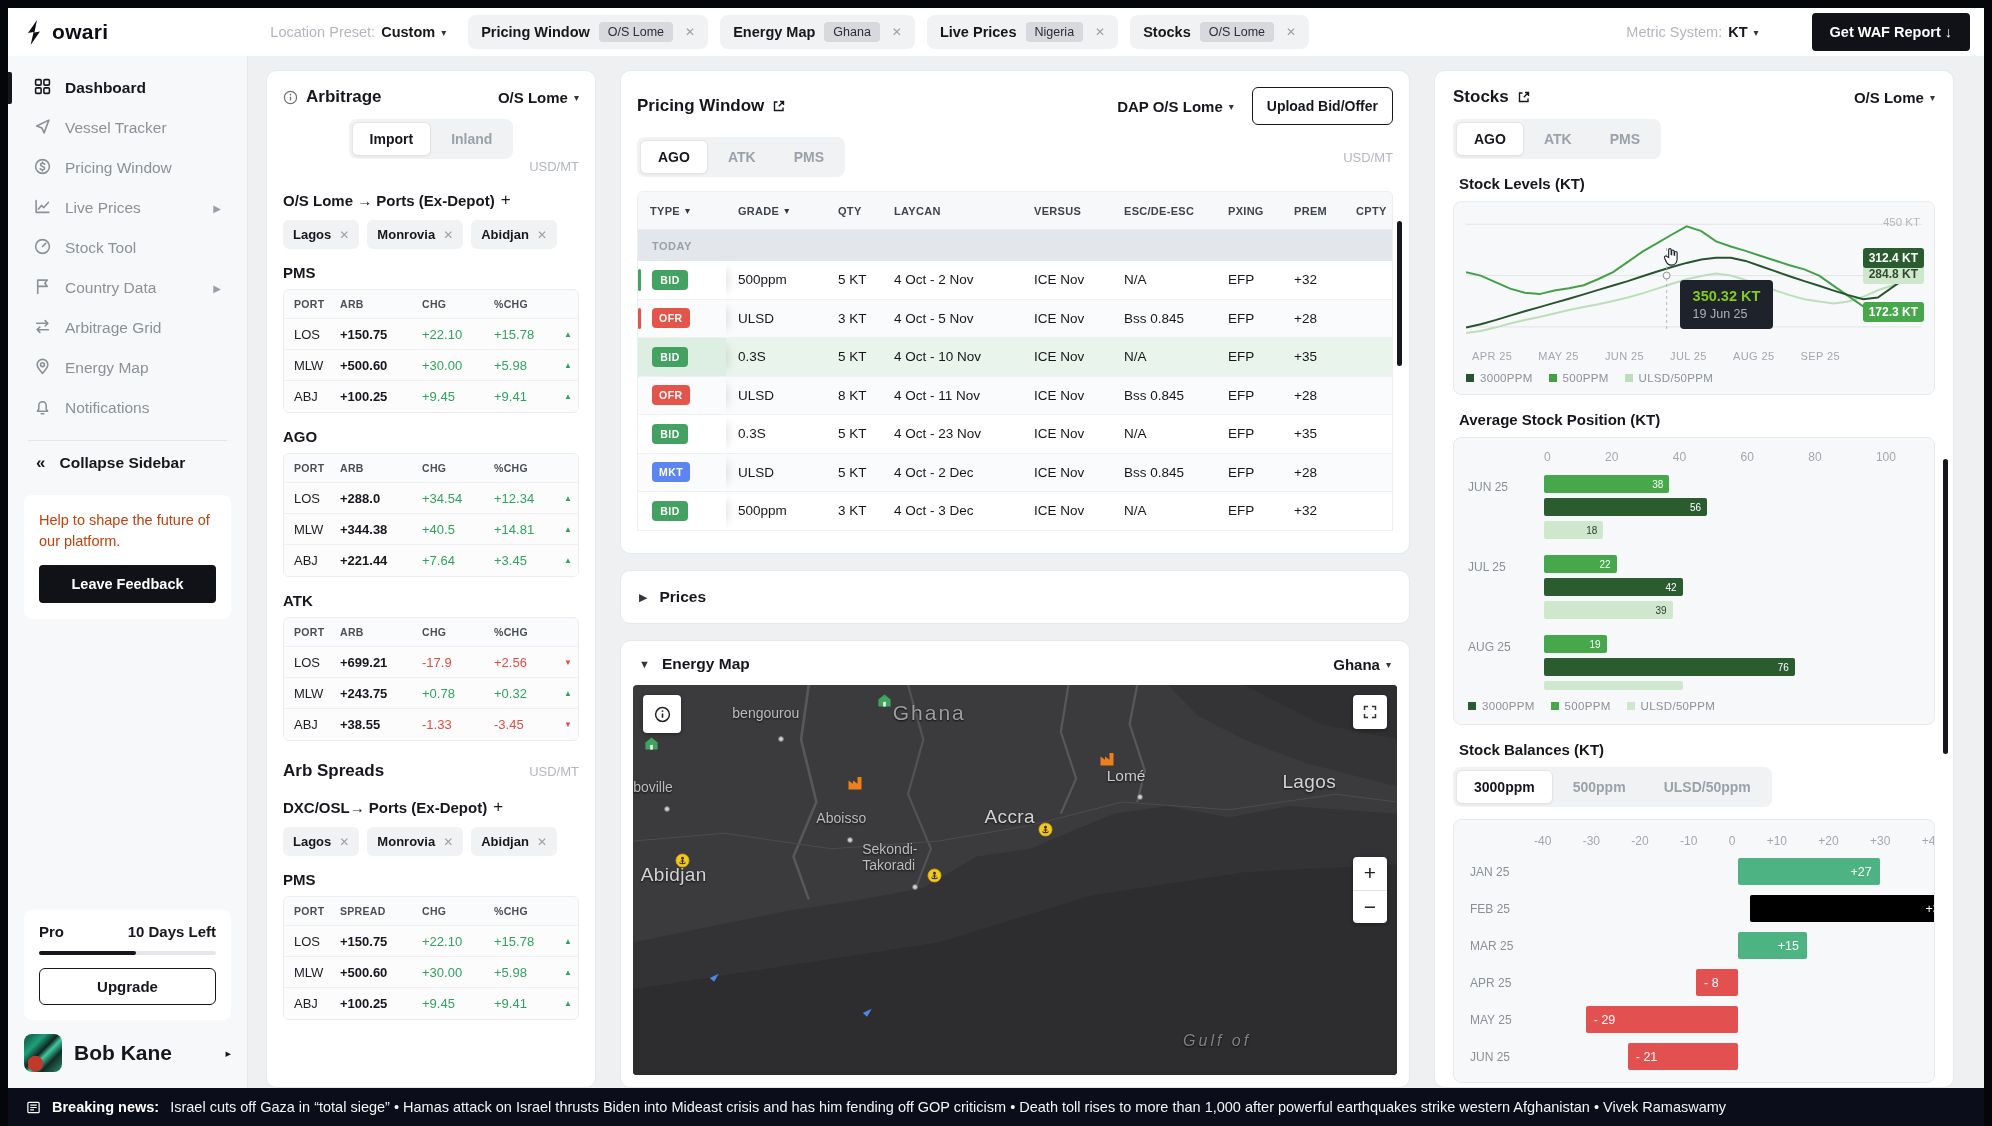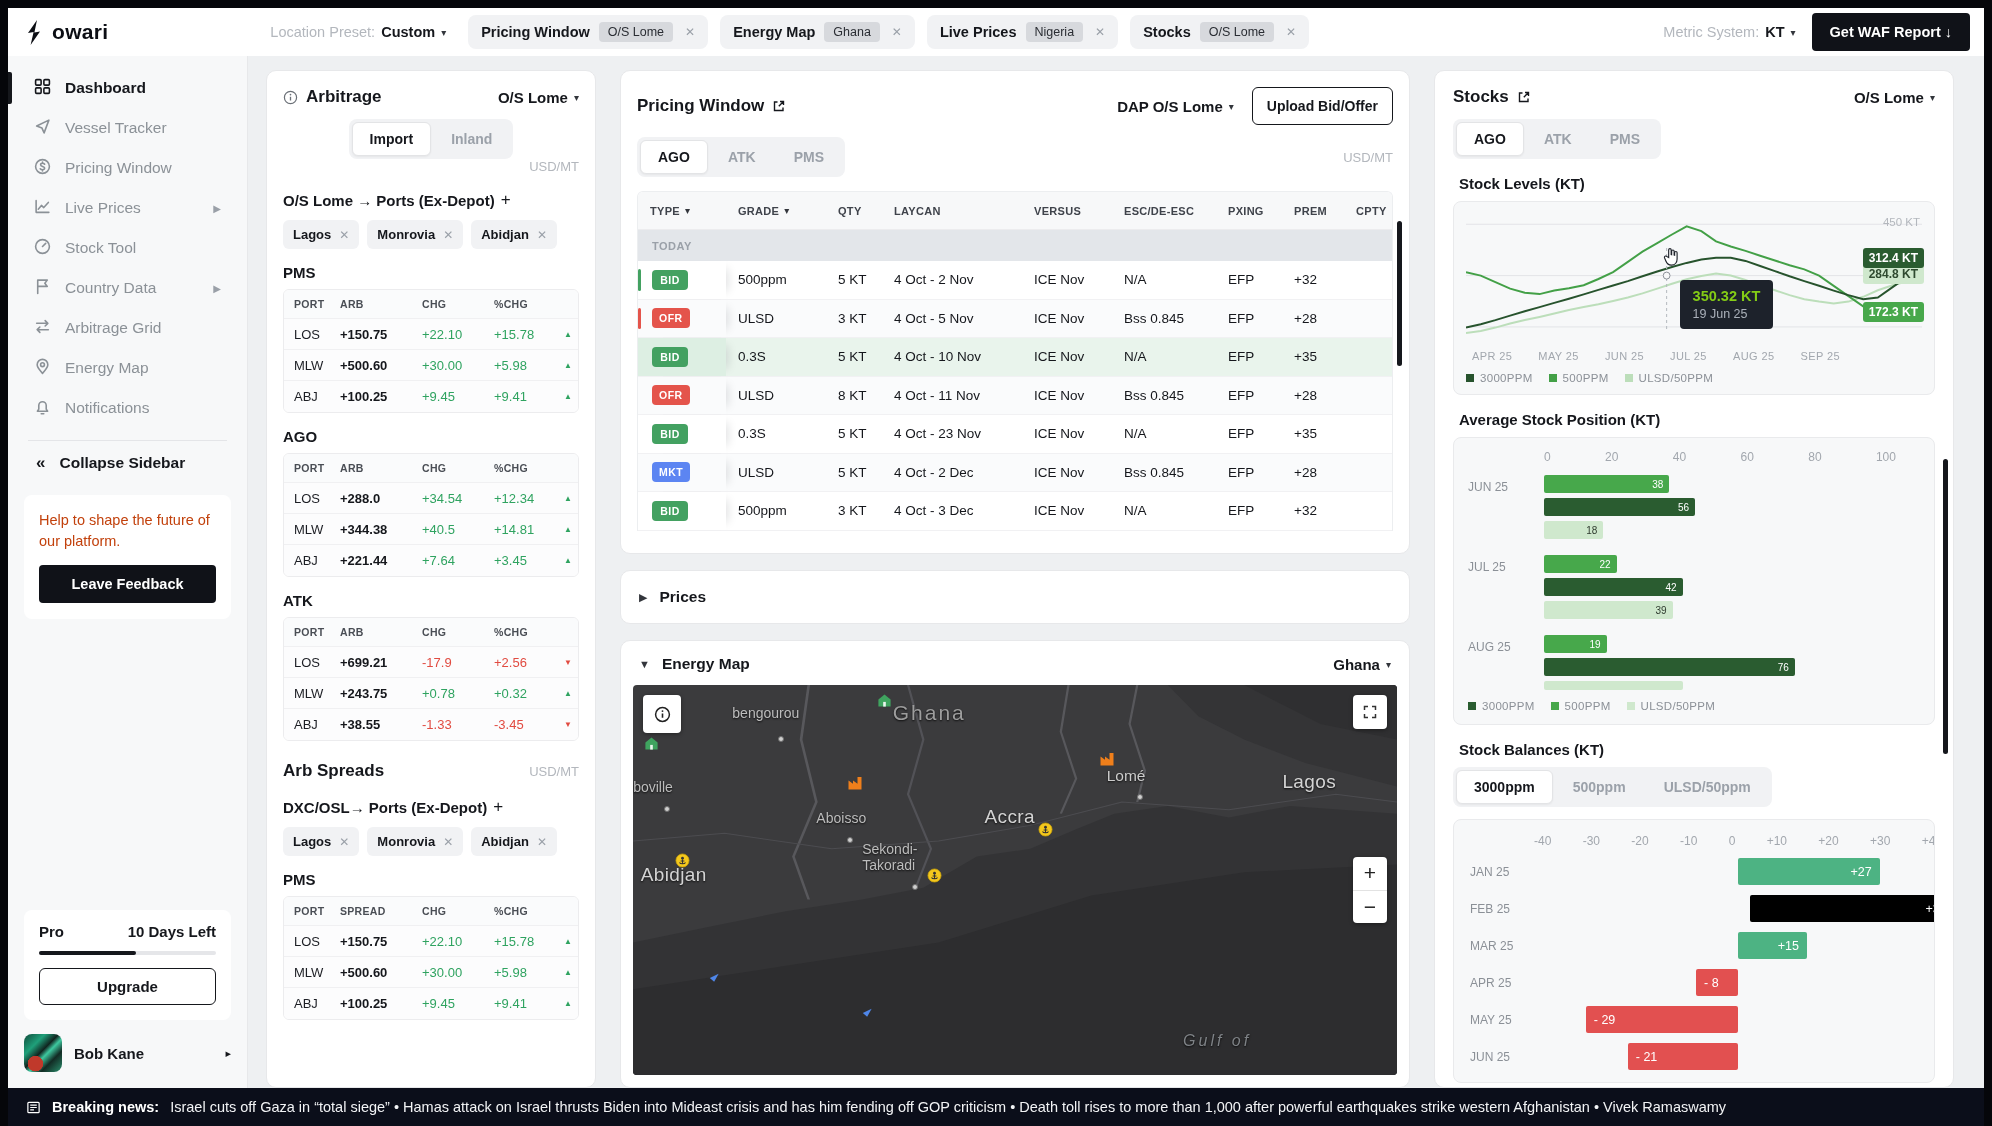--- a/index.html
+++ b/index.html
@@ -17,21 +17,21 @@
   .caret { font-size:10px; color:#33363c; }
   .filters { display:flex; gap:12px; margin-left:10px; }
   .filter-pill { display:flex; align-items:center; gap:9px; background:#f1f2f4; border-radius:8px; padding:7px 10px 7px 13px; }
   .fp-label { font-weight:700; font-size:14.5px; color:#15171c; white-space:nowrap; }
   .fp-tag { background:#d7d9dd; border-radius:4px; padding:3px 9px; font-size:12.5px; color:#2a2d33; white-space:nowrap; }
   .fp-x { color:#9aa0a8; font-size:12px; padding:0 3px; cursor:pointer; }
   .topbar-right { margin-left:auto; display:flex; align-items:center; gap:16px; }
   .metric { display:flex; align-items:center; gap:6px; font-size:14.5px; }
   .metric .lbl { color:#b3b7bd; }
   .metric .val { font-weight:700; color:#15171c; }
-  .waf-btn { background:#101218; color:#fff; font-weight:700; font-size:14.5px; border:none; border-radius:4px; padding:11px 18px; cursor:pointer; }
+  .waf-btn { background:#101218; color:#fff; font-weight:700; font-size:14.5px; border:none; border-radius:4px; padding:11px 18px; cursor:pointer;margin-left:37px; }
 
   
   .content { flex:1; display:flex; min-height:0; background:#eef0f2; }
   .sidebar { width:240px; flex:none; background:#f7f8f9; border-right:1px solid #e7e8ea; display:flex; flex-direction:column; padding-top:12px; position:relative; }
   .main { flex:1; display:flex; gap:24px; padding:14px 20px 0 18px; min-width:0; overflow:hidden; }
   .col { display:flex; flex-direction:column; gap:16px; min-height:0; }
   .col-arb { width:330px; flex:none; }
   .col-mid { width:790px; flex:none; }
   .col-stocks { width:520px; flex:none; }
   .card { background:#fff; border:1px solid #e7e8ea; border-radius:10px; }
@@ -52,21 +52,21 @@
   .plan-card { margin:0 16px 14px; background:#fff; border-radius:8px; padding:13px 15px 15px; }
   .plan-row { display:flex; justify-content:space-between; font-size:15px; font-weight:700; color:#15171c; }
   .plan-track { margin-top:11px; height:4px; background:#e5e6e9; border-radius:2px; }
   .plan-fill { height:4px; background:#15171c; border-radius:2px; }
   .upgrade-btn { margin-top:13px; width:100%; background:#fff; border:1.5px solid #15171c; color:#15171c; font-weight:700; font-size:15px; border-radius:6px; padding:9px 0; cursor:pointer; }
   .user-row { margin:0 16px 16px; display:flex; align-items:center; gap:12px; cursor:pointer; }
   .avatar { width:38px; height:38px; border-radius:8px; flex:none;
     background:
       radial-gradient(circle at 30% 78%, #c0392b 0 19%, transparent 20%),
       linear-gradient(135deg,#0f4b3a 0%,#1fa07a 28%,#10241f 46%,#3ec9a0 56%,#122b24 72%,#2a8f6d 100%); }
-  .user-name { font-size:15px; font-weight:700; color:#15171c; }
+  .user-name { font-size:21px; font-weight:700; color:#15171c; }
   .user-chevron { margin-left:auto; font-size:11px; color:#15171c; }
 
   
   .tabgroup { display:inline-flex; background:#f1f2f4; border-radius:8px; padding:3px; gap:2px; }
   .tab { padding:8px 17px; font-weight:700; font-size:14px; color:#9ba1a9; border-radius:6px; cursor:pointer; border:1px solid transparent; white-space:nowrap; }
   .tab.active { background:#fff; color:#15171c; border-color:#e3e4e6; box-shadow:0 1px 2px rgba(0,0,0,.05); }
   .unit { margin-left:auto; color:#b3b7bd; font-size:13px; }
 
   
   .arb-card { flex:1; padding:16px; overflow:hidden; min-height:0; }
@@ -831,21 +831,21 @@
                 <span>20</span>
                 <span>40</span>
                 <span>60</span>
                 <span>80</span>
                 <span>100</span>
               </div>
               <div class="avg-group">
                 <span class="avg-lab">JUN 25</span>
                 <div class="avg-bars">
                   <div class="avg-bar" style="width: 125.4px; background: rgb(71, 168, 75);">38</div>
-                  <div class="avg-bar" style="width: 151px; background: rgb(42, 92, 48);">56</div>
+                  <div class="avg-bar" style="width: 163px; background: rgb(42, 92, 48);">56</div>
                   <div class="avg-bar lighttxt" style="width: 59.4px; background: rgb(207, 232, 205);">18</div>
                 </div>
               </div>
               <div class="avg-group">
                 <span class="avg-lab">JUL 25</span>
                 <div class="avg-bars">
                   <div class="avg-bar" style="width: 72.6px; background: rgb(71, 168, 75);">22</div>
                   <div class="avg-bar" style="width: 138.6px; background: rgb(42, 92, 48);">42</div>
                   <div class="avg-bar lighttxt" style="width: 128.7px; background: rgb(207, 232, 205);">39</div>
                 </div>

